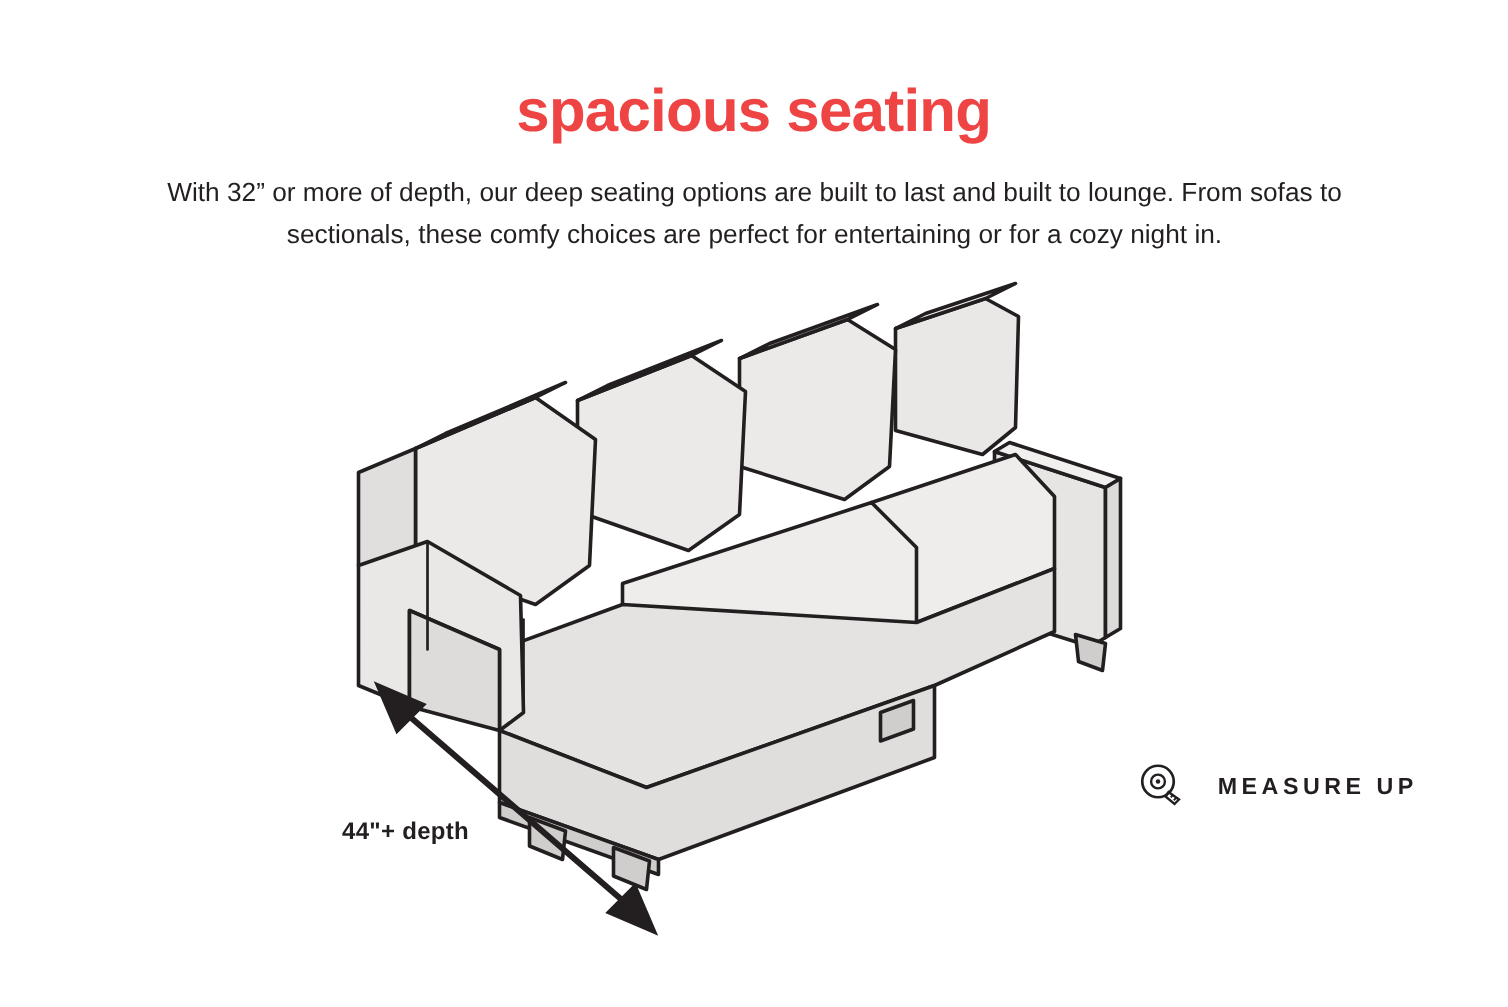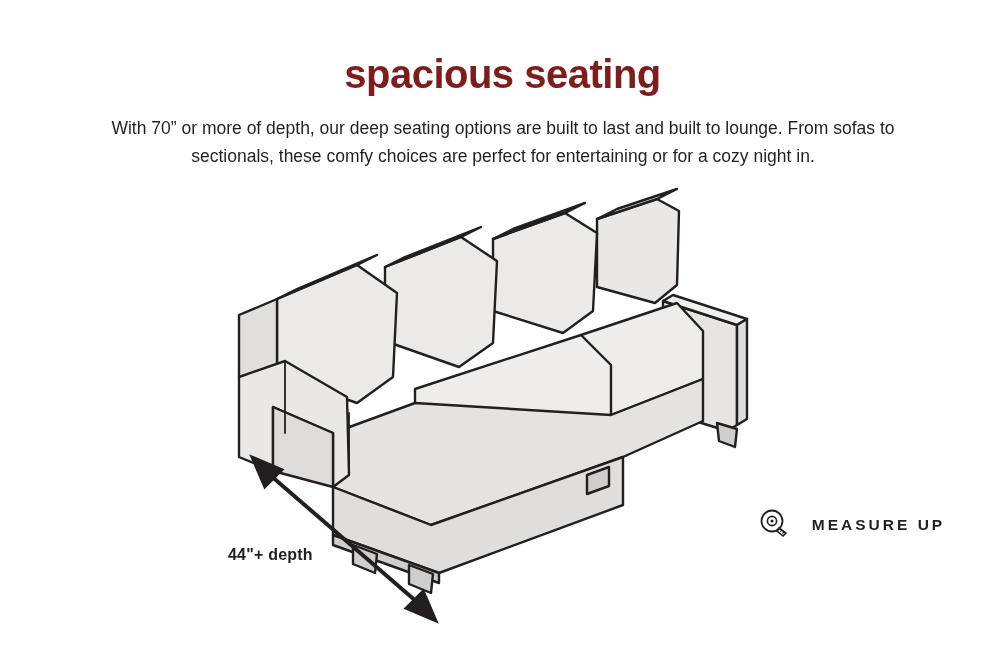--- a/index.html
+++ b/index.html
@@ -24,21 +24,21 @@
 
   .headline {
     position: absolute;
     top: 52px;
     left: 0;
     width: 1005px;
     text-align: center;
     font-size: 40px;
     font-weight: bold;
     letter-spacing: -0.5px;
-    color: #7f1d1d;
+    color: #ef4444;
   }
 
   .subcopy {
     position: absolute;
     top: 114px;
     left: 88px;
     width: 830px;
     text-align: center;
     font-size: 17.5px;
     line-height: 28px;
@@ -92,21 +92,21 @@
   }
   .tape-icon { display: block; }
 </style>
 </head>
 <body>
 
 <div class="page">
 
   <div class="headline">spacious seating</div>
 
-  <div class="subcopy">With 70” or more of depth, our deep seating options are built to last and built to lounge. From sofas to sectionals, these comfy choices are perfect for entertaining or for a cozy night in.</div>
+  <div class="subcopy">With 32” or more of depth, our deep seating options are built to last and built to lounge. From sofas to sectionals, these comfy choices are perfect for entertaining or for a cozy night in.</div>
 
   <div class="illustration">
     <svg width="560" height="450" viewBox="0 0 560 450" xmlns="http://www.w3.org/2000/svg">
       <g fill="none" stroke="#231f20" stroke-width="2.4" stroke-linejoin="round" stroke-linecap="round">
 
         <path d="M438 126 L512 150 L512 250 L502 256 L438 236 Z" fill="#e6e5e3"></path>
         <path d="M438 126 L448 120 L522 144 L512 150 Z" fill="#f1f0ef"></path>
         <path d="M512 150 L522 144 L522 244 L512 250 Z" fill="#dcdbd9"></path>
 
         <path d="M492 248 L512 254 L510 272 L494 266 Z" fill="#cfcecc"></path>

